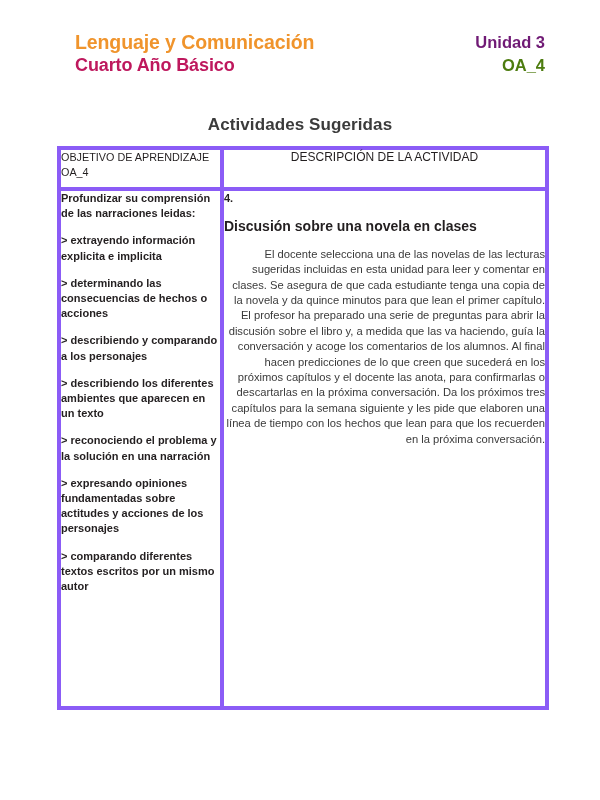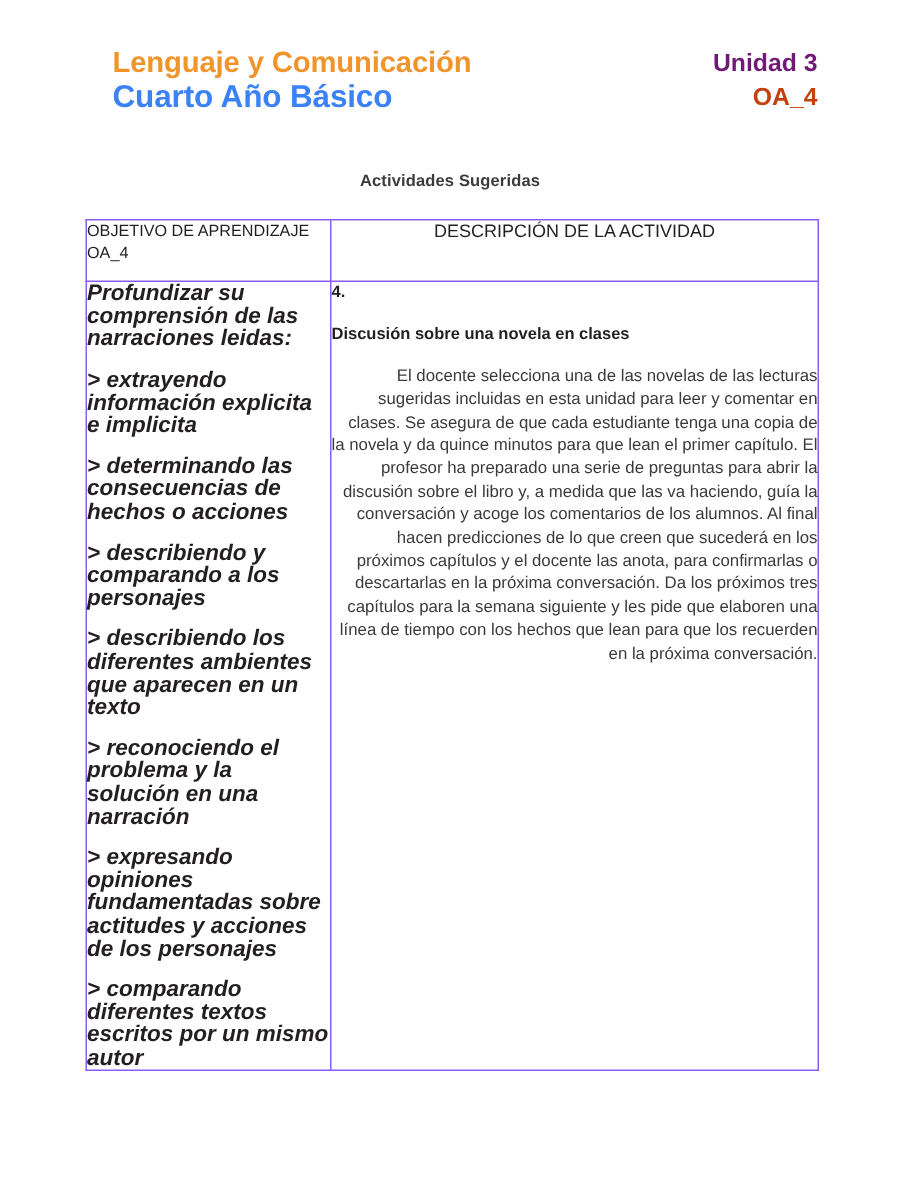--- a/index.html
+++ b/index.html
@@ -43,69 +43,69 @@
   }
   .subject-title {
     font-size: 19.5px;
     font-weight: bold;
     color: #f0942c;
     line-height: 24px;
     letter-spacing: -0.1px;
     white-space: nowrap;
   }
   .grade-title {
-    font-size: 21px;
-    font-weight: bold;
-    color: #3b82f6;
+    font-size: 18px;
+    font-weight: bold;
+    color: #be185d;
     line-height: 22px;
     letter-spacing: -0.1px;
     white-space: nowrap;
   }
   .unit-label {
     font-size: 16.5px;
     font-weight: bold;
     color: #701a75;
     line-height: 24px;
     white-space: nowrap;
   }
   .oa-label {
     font-size: 16.5px;
     font-weight: bold;
-    color: #c2410c;
+    color: #4d7c0f;
     line-height: 22px;
     white-space: nowrap;
   }
 
   
   .section-title {
     position: absolute;
     left: 0;
     top: 115px;
     width: 600px;
     text-align: center;
-    font-size: 11px;
+    font-size: 17px;
     font-weight: bold;
     color: #3b3b3b;
     letter-spacing: 0.1px;
   }
 
   
   .activity-table {
     position: absolute;
     left: 57px;
     top: 146px;
     width: 488px;
     height: 564px;
     border-collapse: collapse;
     table-layout: fixed;
     box-sizing: border-box;
   }
   .activity-table th,
   .activity-table td {
-    border: 1px solid #8b5cf6;
+    border: 4px solid #8b5cf6;
     vertical-align: top;
     padding: 0;
     box-sizing: border-box;
     margin-top: 36px;
   }
   .col-objective { width: 163px; }
   .col-description { width: 325px; }
 
   .th-objective {
     padding: 5px 4px 5px 6px;
@@ -120,25 +120,24 @@
     padding: 5px 6px;
     font-size: 12px;
     font-weight: normal;
     text-align: center;
     line-height: 15px;
     color: #231f20;
   }
 
   .td-objective {
     padding: 8px 8px 8px 7px;
-    font-size: 15px;
+    font-size: 11px;
     font-weight: bold;
     line-height: 15.2px;
     color: #231f20;
-    font-style: italic;
   }
   .td-description {
     padding: 8px 10px 8px 9px;
     font-size: 11.2px;
     line-height: 15.4px;
     color: #3a3a3a;
   }
 
   .obj-intro {
     margin: 0 0 12px 0;
@@ -153,21 +152,21 @@
   .act-number {
     margin: 0 0 13px 0;
     font-weight: bold;
     color: #231f20;
     font-size: 11px;
   }
   .act-subtitle {
     margin: 0 0 12px 0;
     font-weight: bold;
     color: #231f20;
-    font-size: 11px;
+    font-size: 14px;
   }
   .act-body {
     margin: 0;
     text-align: right;
   }
 </style>
 </head>
 <body>
 
 <div class="page">

